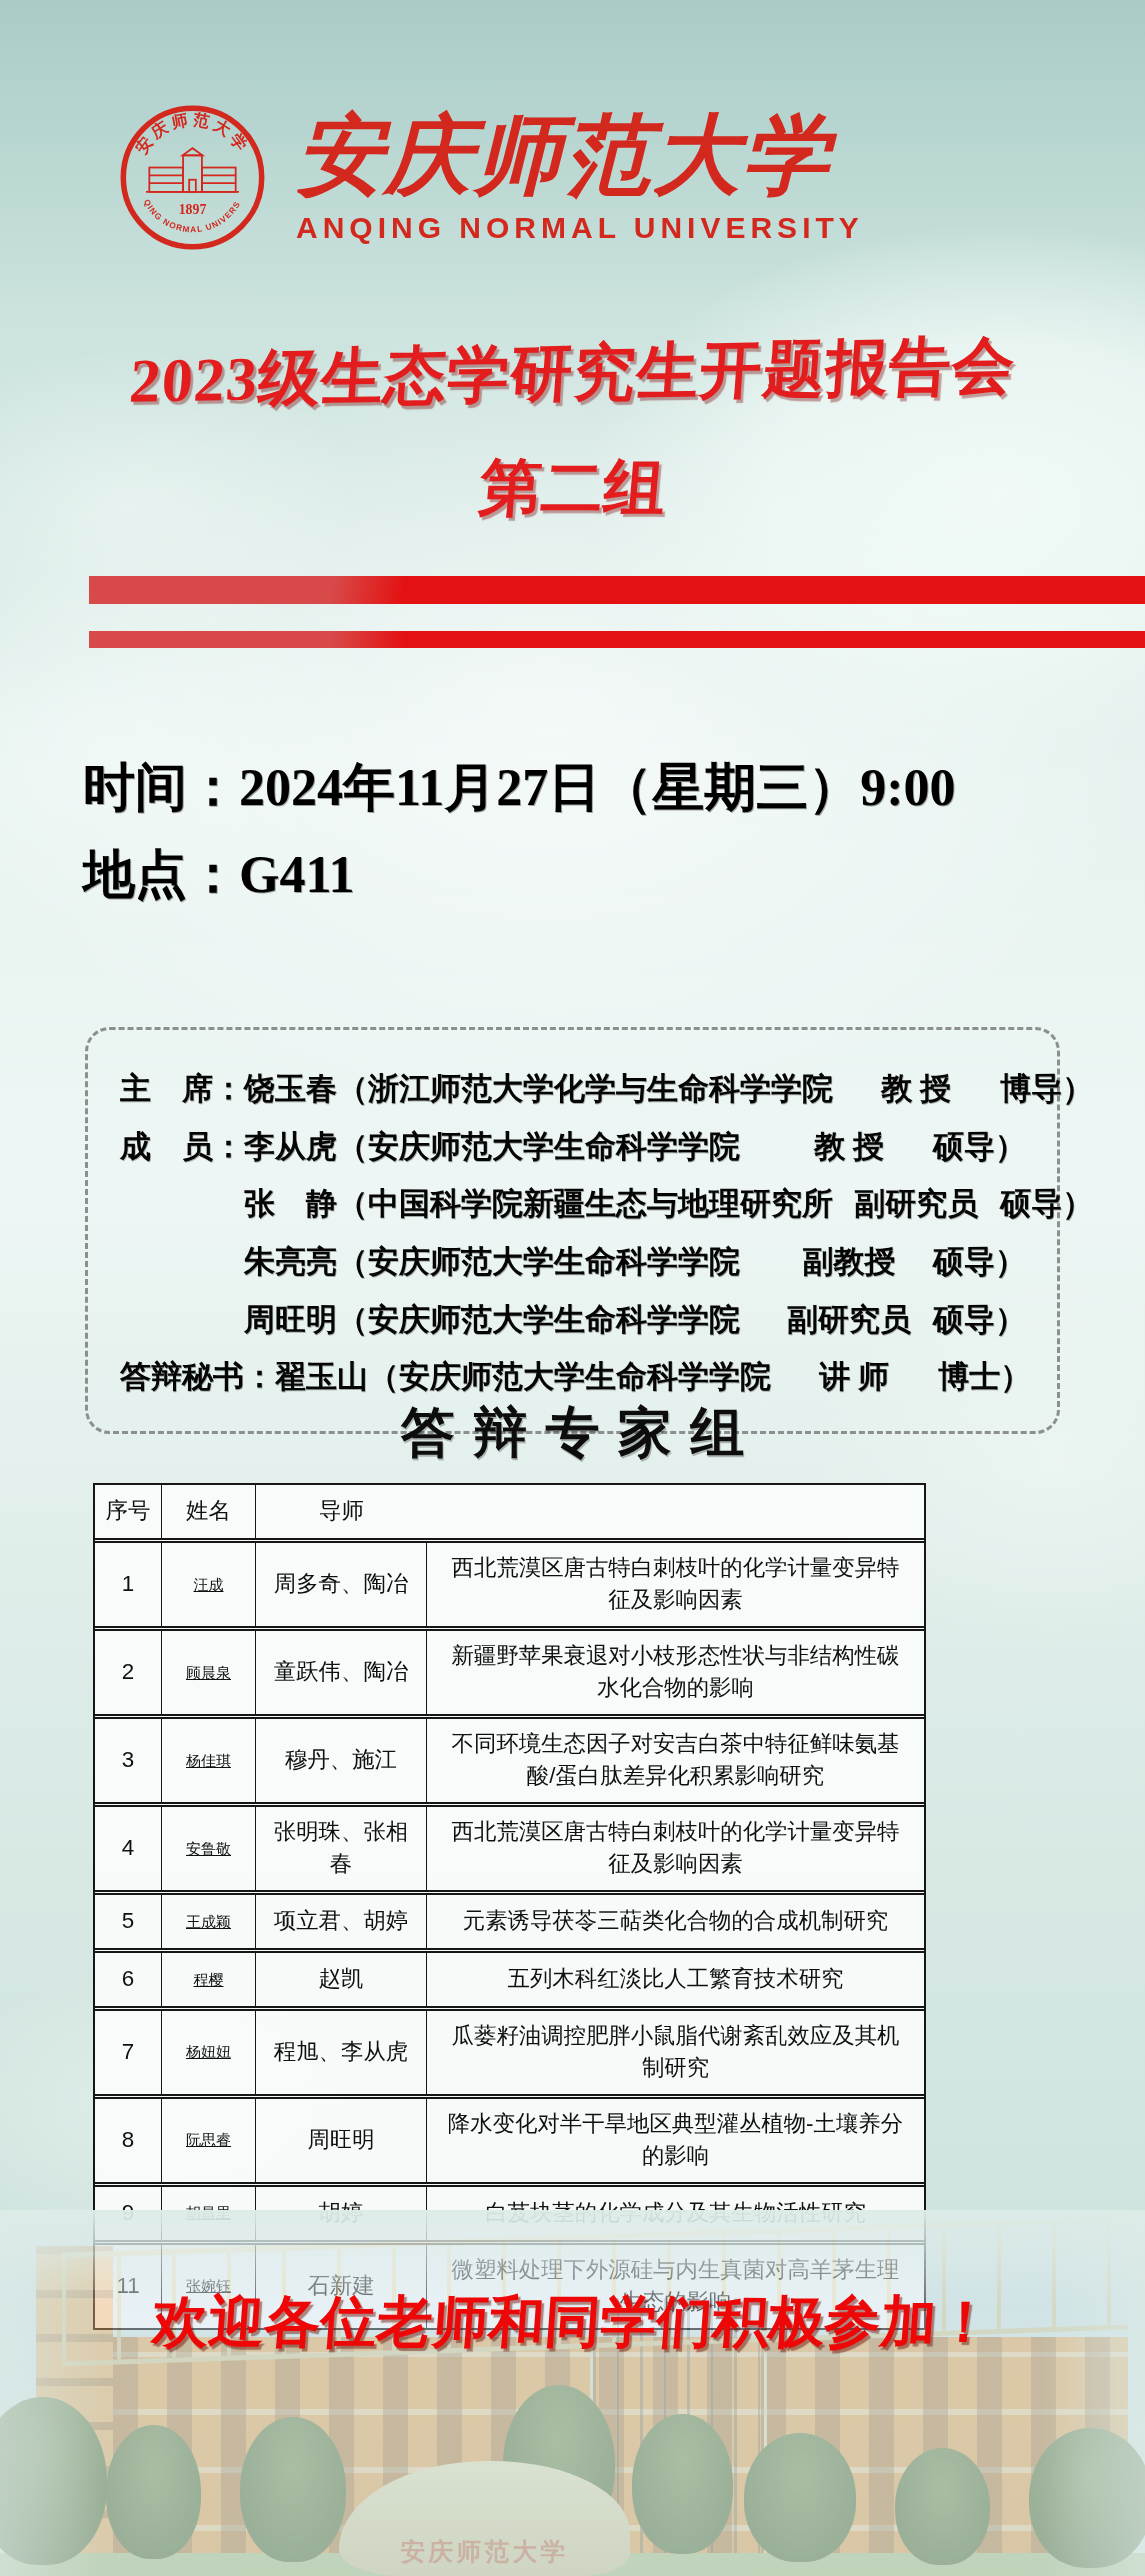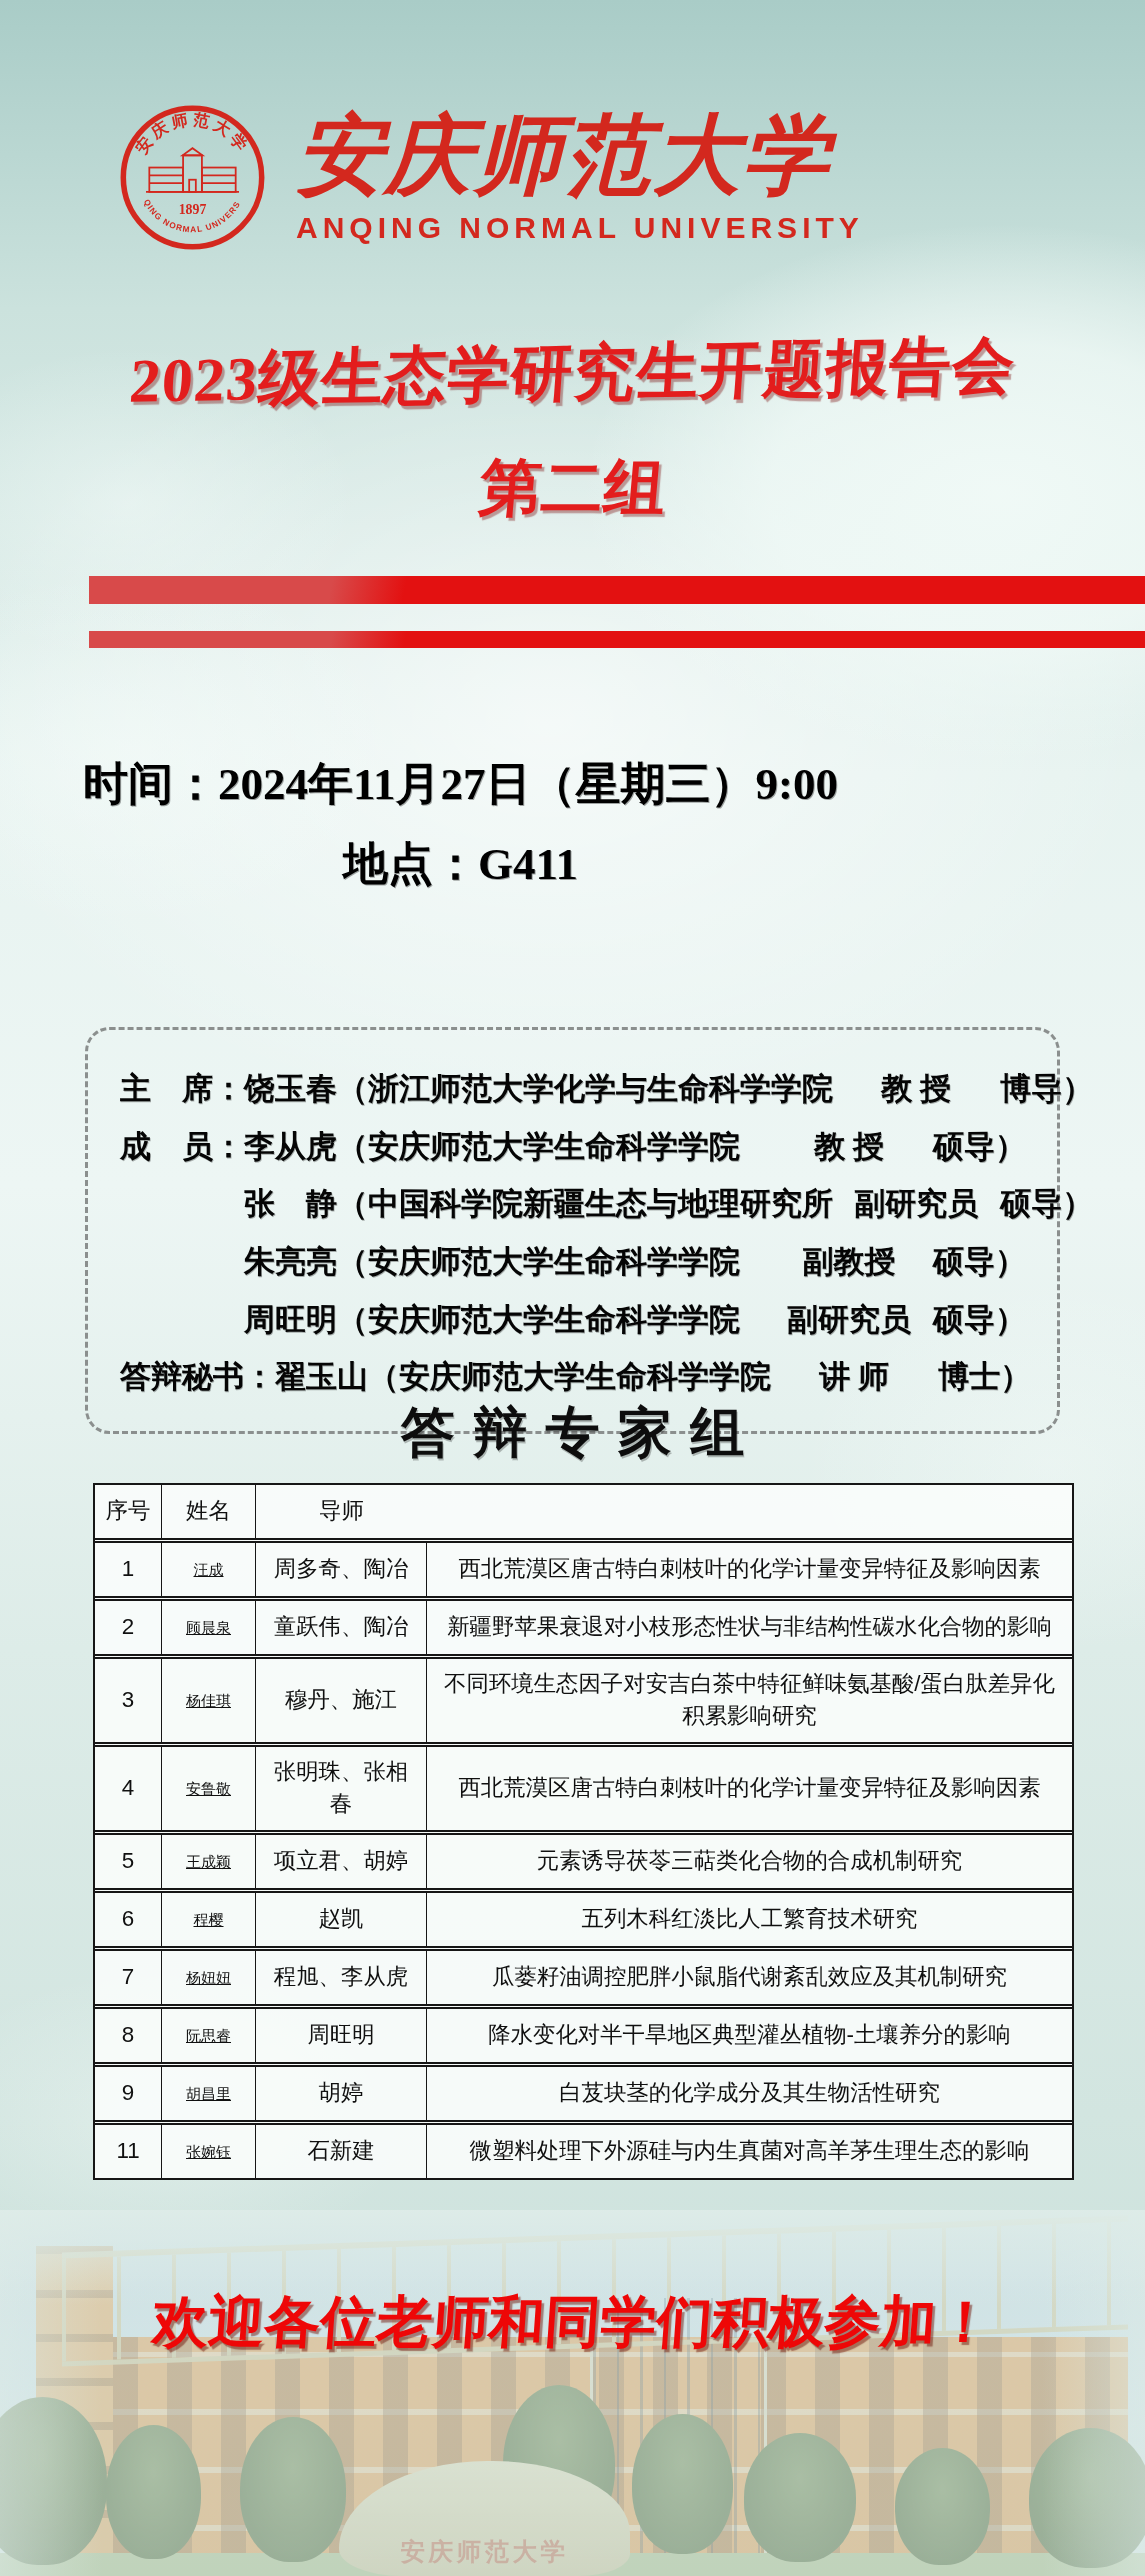--- a/index.html
+++ b/index.html
@@ -37,40 +37,40 @@
 
   
   .bar{position:absolute; left:89px; right:0;}
   .bar.b1{top:576px; height:28px;
     background:linear-gradient(101deg,#d84a4a 0%,#d84a4a 23%,#e31111 30%,#e31111 100%);}
   .bar.b2{top:631px; height:17px;
     background:linear-gradient(101deg,#d84a4a 0%,#d84a4a 23%,#e31111 30%,#e31111 100%);}
 
   
   .info{position:absolute; left:83px; top:762px; color:#000; font-weight:900;}
-  .info-line{font-size:45px; line-height:1.0; margin-bottom:35px; white-space:nowrap;
-    text-shadow:1.1px 1.1px 0 rgba(0,0,0,.35);text-align:center;}
+  .info-line{font-size:52px; line-height:1.0; margin-bottom:35px; white-space:nowrap;
+    text-shadow:1.1px 1.1px 0 rgba(0,0,0,.35);}
 
   
   .sec-head{position:absolute; left:0; right:0; text-align:center; font-size:54px; font-weight:900;
     color:#0d0d0d; letter-spacing:.34em; text-indent:.34em; text-shadow:1.1px 1.7px 0 rgba(0,0,0,.25); white-space:nowrap;}
   .h-experts{top:940px;}
   .h-defenders{top:1397px;}
 
   
   .experts-box{position:absolute; left:85px; top:1027px; width:975px; box-sizing:border-box;
     padding:30px 31px 24.6px 32px; border:3.9px dashed #8b8f8e; border-radius:24.6px;}
   .expert-line{display:flex; align-items:baseline; font-size:31px; font-weight:900; color:#050505;
     line-height:1.86; white-space:pre; text-shadow:0.8px 0.8px 0 rgba(0,0,0,.3);}
   .e-fill{flex:1 1 auto; min-width:11.2px;}
   .e-title{min-width:144px; text-align:center;}
   .e-degree{min-width:105px; text-align:right;}
 
   
-  .dtable{position:absolute; left:93px; top:1483px; width:981px; box-sizing:border-box;
+  .dtable{position:absolute; left:93px; top:1483px; width:833px; box-sizing:border-box;
     border:2.2px solid #161616; background:rgba(250,253,252,.88);
     font-family:"Liberation Sans", sans-serif;}
   .trow{display:grid; grid-template-columns:67px 94px 171px 1fr; border-bottom:5px double #161616;}
   .trow:last-child{border-bottom:none;}
   .tcell{display:flex; align-items:center; justify-content:center; text-align:center;
     border-right:1.7px solid #161616; padding:9px 10px; box-sizing:border-box;
     font-size:22.4px; color:#101010; min-height:53px; line-height:1.45;}
   .tcell:last-child{border-right:none;}
   .tcell.name{font-size:15px;text-decoration:underline;}
   .tcell.thesis{padding:9px 15.7px;}

